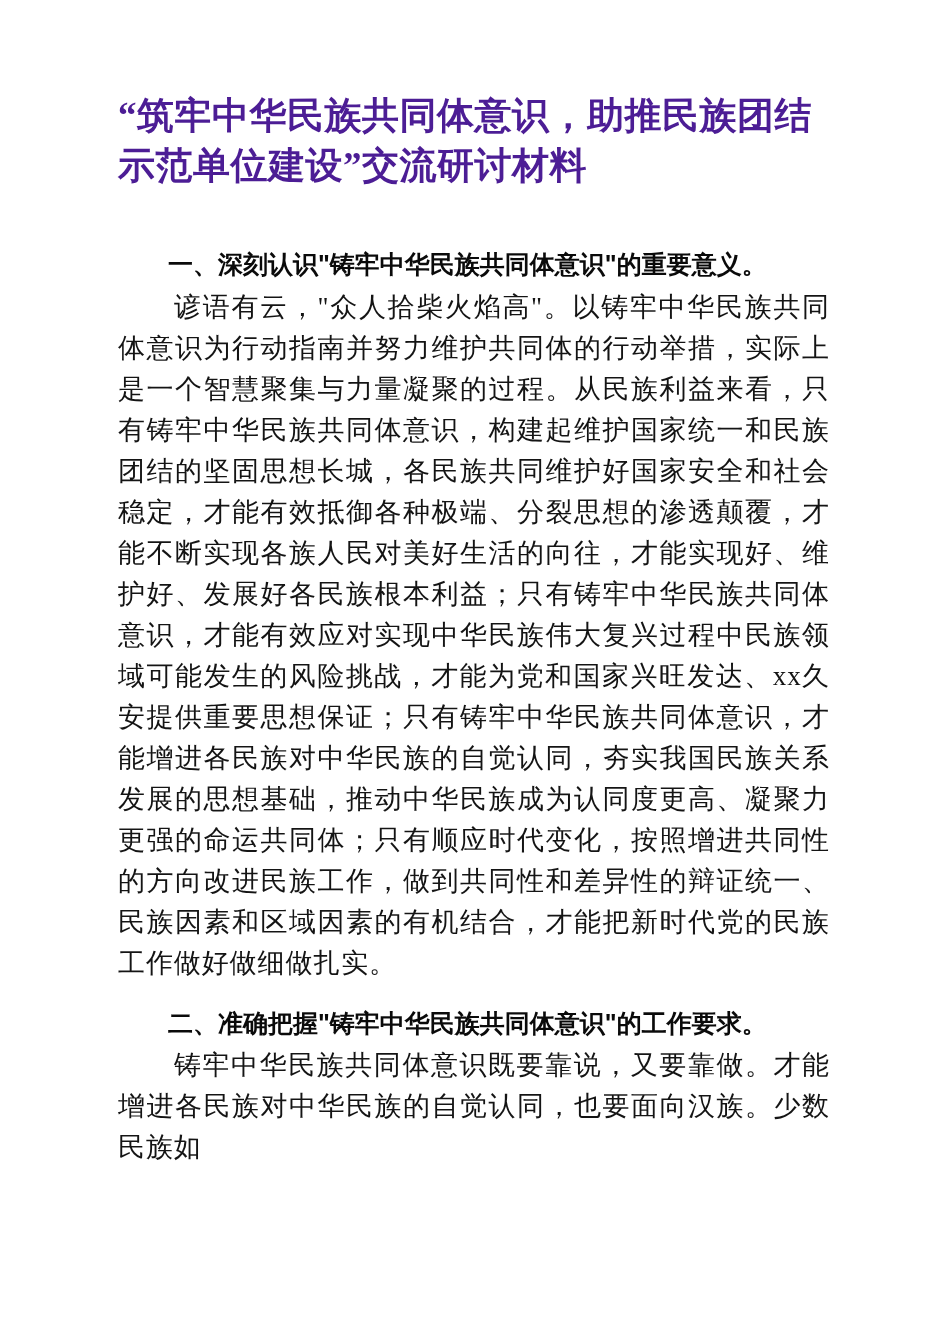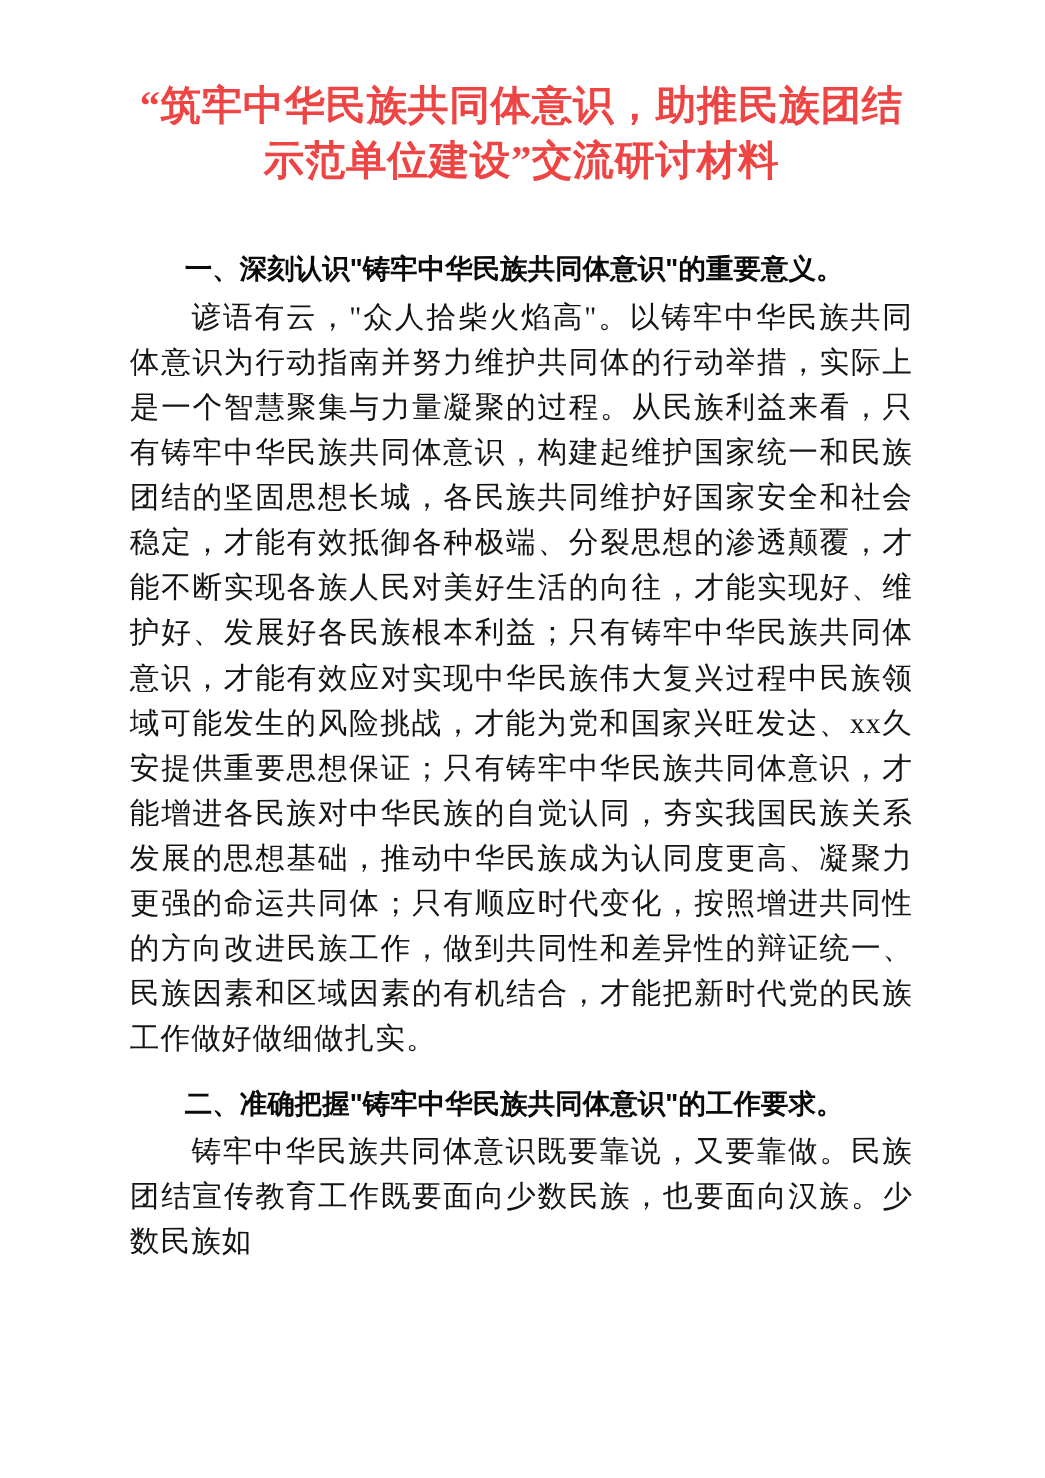--- a/index.html
+++ b/index.html
@@ -23,24 +23,23 @@
     top: 0;
     width: 712px;
   }
 
   
   .doc-title {
     font-family: "Liberation Serif", "DejaVu Serif", serif;
     font-weight: bold;
     font-size: 37px;
     line-height: 50px;
-    text-align: center;
-    color: #ef4444;
+    color: #4c1d95;
     margin: 0;
-    padding-top: 72px;
+    padding-top: 91px;
     letter-spacing: 0.5px;
     width: 712px;
   }
 
   
   .section-heading {
     font-family: "Liberation Sans", "DejaVu Sans", sans-serif;
     font-weight: bold;
     font-size: 25px;
     line-height: 41px;
@@ -78,16 +77,16 @@
   <div class="content">
 
     <h1 class="doc-title">“筑牢中华民族共同体意识，助推民族团结示范单位建设”交流研讨材料</h1>
 
     <h2 class="section-heading" id="heading-1">一、深刻认识"铸牢中华民族共同体意识"的重要意义。</h2>
 
     <p class="body-paragraph" id="paragraph-1">谚语有云，"众人拾柴火焰高"。以铸牢中华民族共同体意识为行动指南并努力维护共同体的行动举措，实际上是一个智慧聚集与力量凝聚的过程。从民族利益来看，只有铸牢中华民族共同体意识，构建起维护国家统一和民族团结的坚固思想长城，各民族共同维护好国家安全和社会稳定，才能有效抵御各种极端、分裂思想的渗透颠覆，才能不断实现各族人民对美好生活的向往，才能实现好、维护好、发展好各民族根本利益；只有铸牢中华民族共同体意识，才能有效应对实现中华民族伟大复兴过程中民族领域可能发生的风险挑战，才能为党和国家兴旺发达、xx久安提供重要思想保证；只有铸牢中华民族共同体意识，才能增进各民族对中华民族的自觉认同，夯实我国民族关系发展的思想基础，推动中华民族成为认同度更高、凝聚力更强的命运共同体；只有顺应时代变化，按照增进共同性的方向改进民族工作，做到共同性和差异性的辩证统一、民族因素和区域因素的有机结合，才能把新时代党的民族工作做好做细做扎实。</p>
 
     <h2 class="section-heading" id="heading-2">二、准确把握"铸牢中华民族共同体意识"的工作要求。</h2>
 
-    <p class="body-paragraph" id="paragraph-2">铸牢中华民族共同体意识既要靠说，又要靠做。民族团结宣传教育工作既要面向少数民族，也要面向汉族。少数民族如</p>
+    <p class="body-paragraph" id="paragraph-2">铸牢中华民族共同体意识既要靠说，又要靠做。才能增进各民族对中华民族的自觉认同，也要面向汉族。少数民族如</p>
 
   </div>
 </div>
 
 </body></html>

